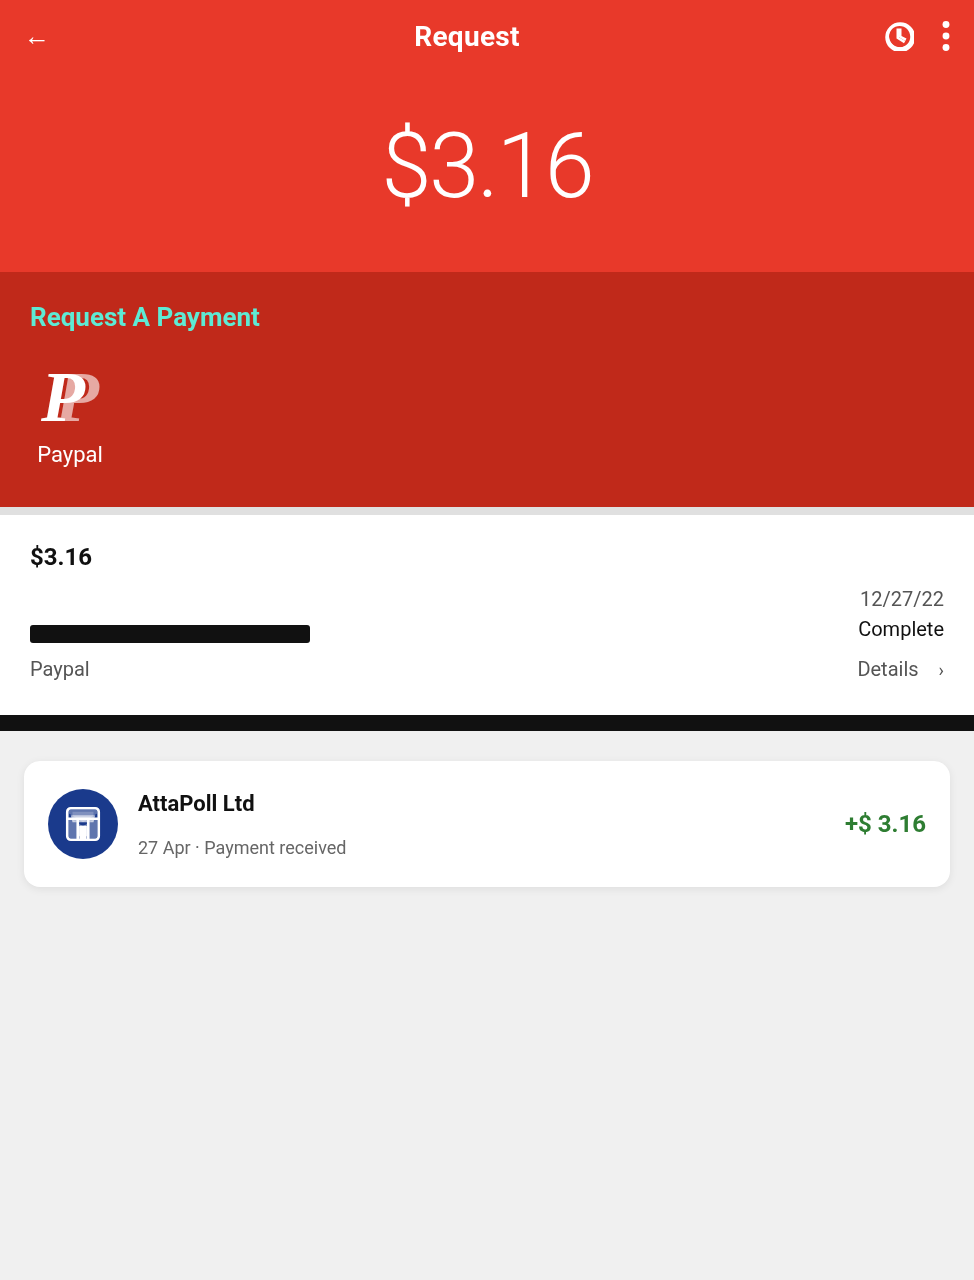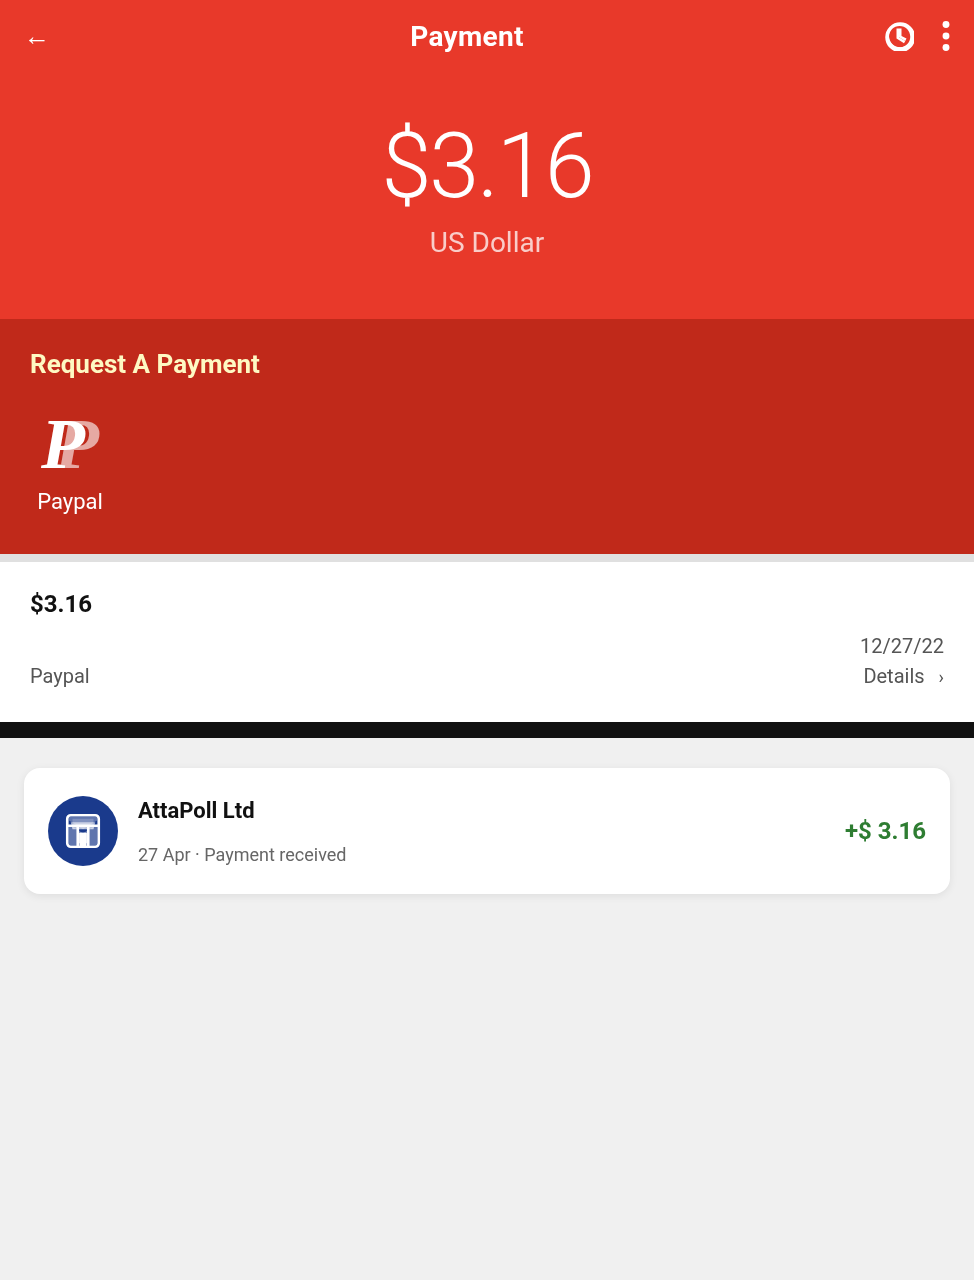--- a/index.html
+++ b/index.html
@@ -62,21 +62,21 @@
       margin-top: 14px;
       font-weight: 400;
     }
 
     
     .request-section {
       background: #c0291a;
       padding: 30px 30px 40px;
     }
     .request-title {
-      color: #fef9c3;
+      color: #5eead4;
       font-size: 26px;
       font-weight: 700;
       margin-bottom: 30px;
     }
     .payment-options {
       display: flex;
       gap: 60px;
       align-items: flex-start;
     }
     .payment-option {
@@ -186,21 +186,21 @@
     }
     .transaction-source {
       font-size: 20px;
       color: #555;
     }
     .transaction-details {
       font-size: 20px;
       color: #555;
       display: flex;
       align-items: center;
-      gap: 14px;
+      gap: 20px;
       cursor: pointer;
     }
     .transaction-details-chevron {
       font-size: 18px;
       color: #555;
     }
 
     
     .black-bar {
       background: #111;
@@ -258,42 +258,41 @@
       font-size: 24px;
       font-weight: 700;
       color: #2e7d32;
     }
   </style>
 </head>
 <body>
 
 <div class="header">
   <button class="icon-btn">←</button>
-  <span class="header-title">Payment</span>
+  <span class="header-title">Request</span>
   <div class="header-icons">
     <button class="icon-btn">
 
       <svg width="30" height="30" viewBox="0 0 24 24" fill="white">
         <path d="M13 3a9 9 0 1 0 0 18A9 9 0 0 0 13 3zM1 13a12 12 0 1 1 24 0 12 12 0 0 1-24 0zm13-7v6l4 2-1 2-5-3V6h2z"></path>
         <path d="M12.5 2C6.7 2 2 6.7 2 12.5S6.7 23 12.5 23 23 18.3 23 12.5 18.3 2 12.5 2zm0 2c4.7 0 8.5 3.8 8.5 8.5S17.2 21 12.5 21 4 17.2 4 12.5 7.8 4 12.5 4zm-.5 2v7l5 3-1 1.7L10 14V6h2z"></path>
       </svg>
     </button>
     <button class="icon-btn">
       <svg width="8" height="30" viewBox="0 0 6 26" fill="white">
         <circle cx="3" cy="3" r="3"></circle>
         <circle cx="3" cy="13" r="3"></circle>
         <circle cx="3" cy="23" r="3"></circle>
       </svg>
     </button>
   </div>
 </div>
 
 <div class="balance-section">
   <div class="balance-amount">$3.16</div>
-  <div class="balance-currency">US Dollar</div>
 </div>
 
 <div class="request-section">
   <div class="request-title">Request A Payment</div>
   <div class="payment-options">
 
     <div class="payment-option">
       <div class="paypal-logo">
         <span class="paypal-p">P</span>
         <span class="paypal-p2">P</span>
@@ -303,20 +302,24 @@
 
   </div>
 </div>
 
 <div class="divider"></div>
 
 <div class="transaction-section">
   <div class="transaction-row">
     <span class="transaction-amount">$3.16</span>
     <span class="transaction-date">12/27/22</span>
+  </div>
+  <div class="transaction-row">
+    <span class="transaction-name-redacted"></span>
+    <span class="transaction-status">Complete</span>
   </div>
   <div class="transaction-row">
     <span class="transaction-source">Paypal</span>
     <span class="transaction-details">
       <span>Details</span>
       <span class="transaction-details-chevron">›</span>
     </span>
   </div>
 </div>
 

